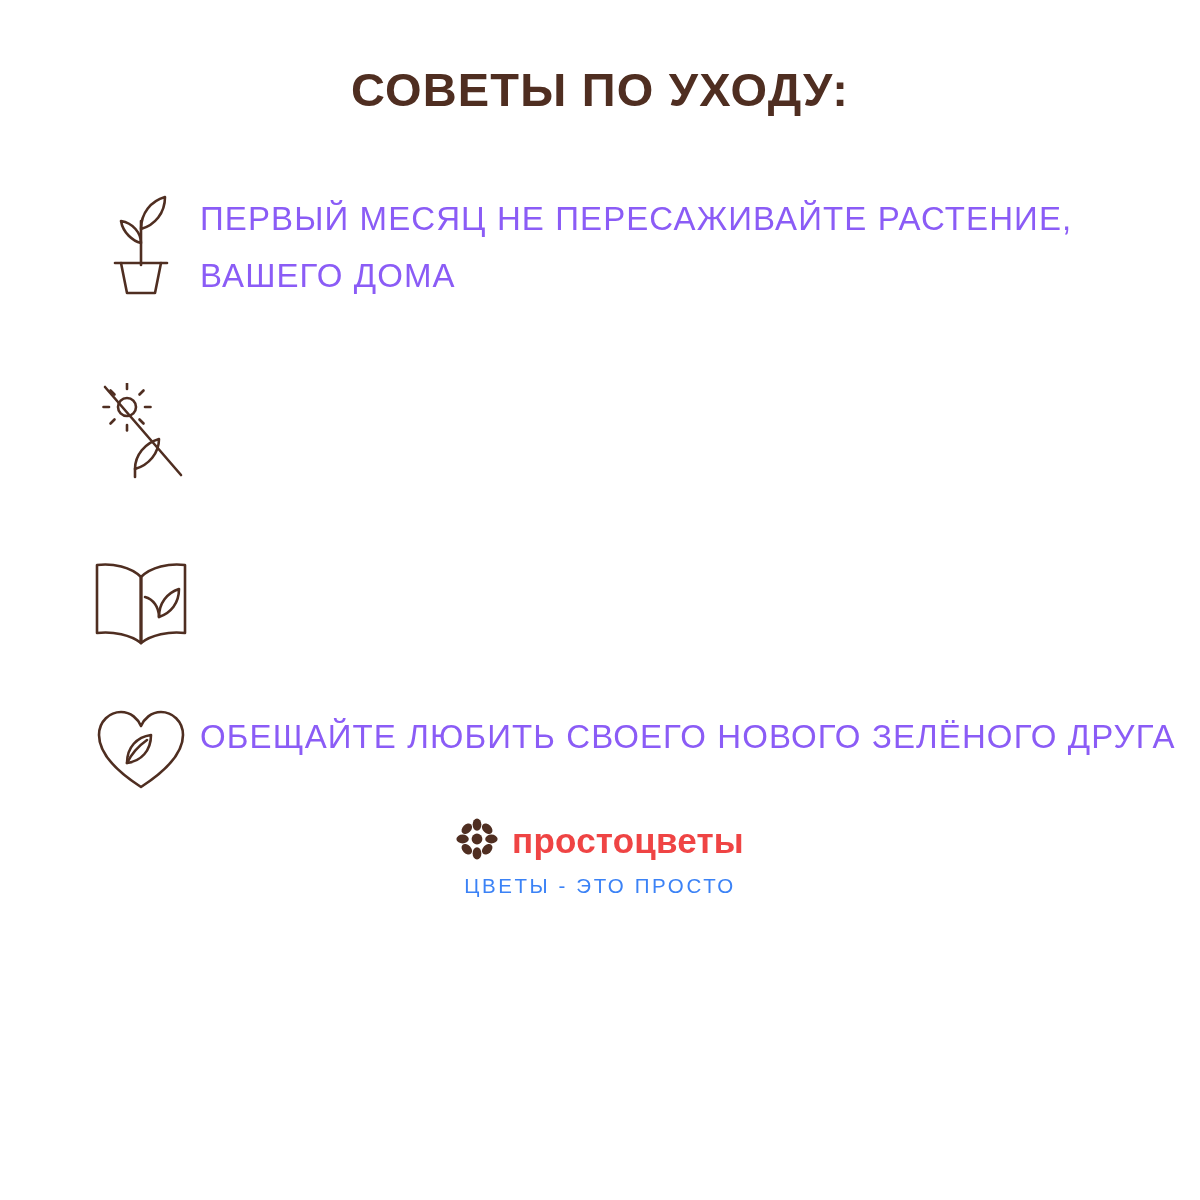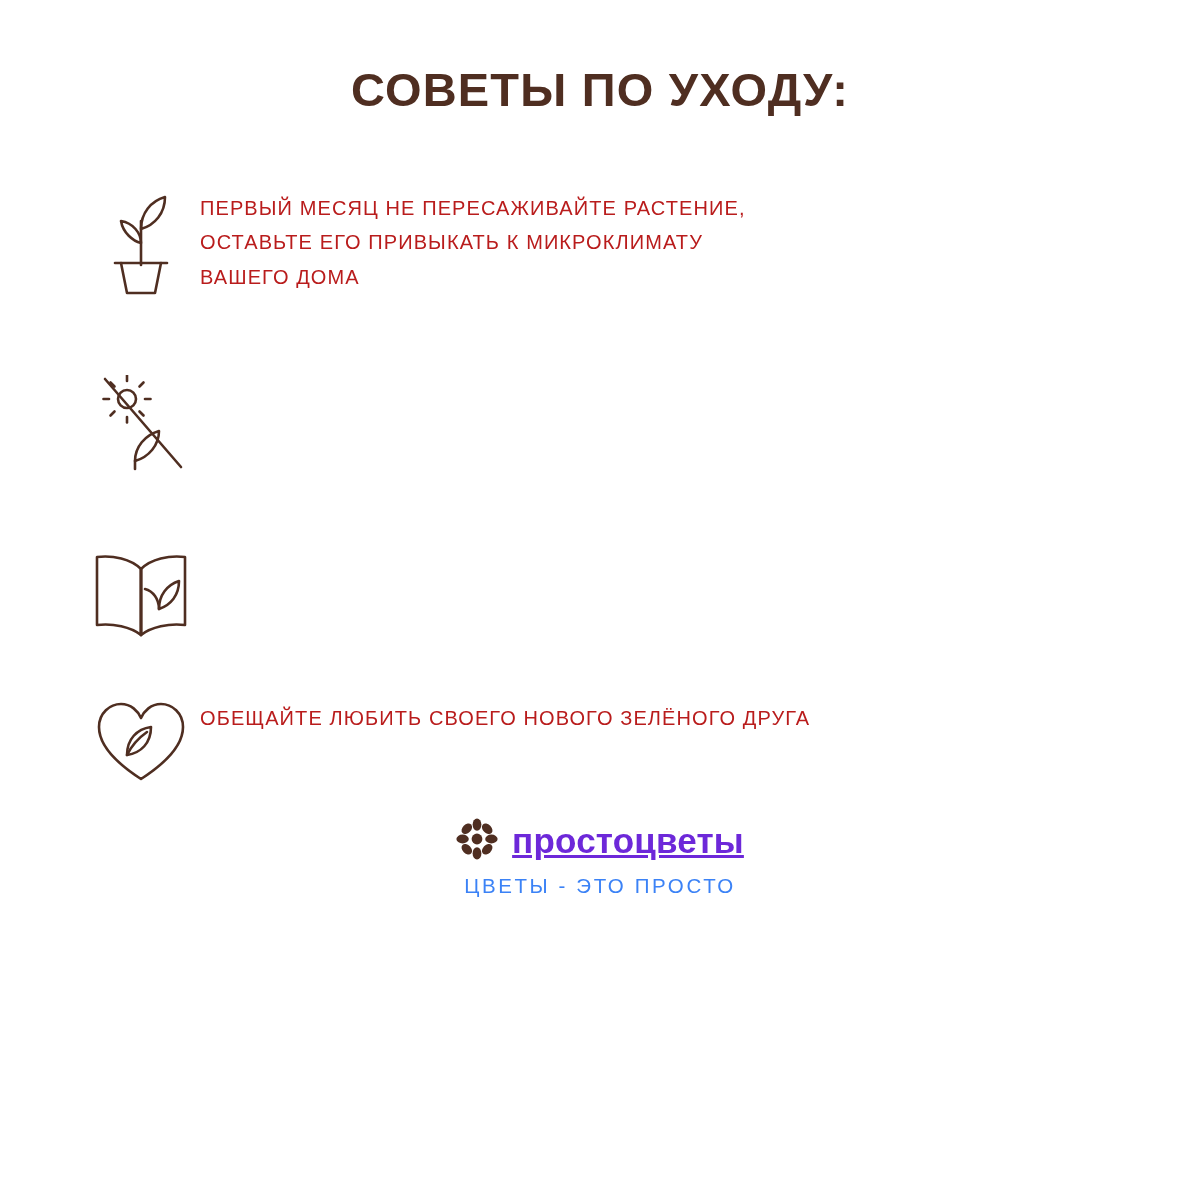--- a/index.html
+++ b/index.html
@@ -53,24 +53,24 @@
     justify-content: center;
     align-items: flex-start;
     padding-top: 2px;
   }
 
   .tip-icon svg {
     display: block;
   }
 
   .tip-text {
-    font-size: 20px;
+    font-size: 33px;
     line-height: 1.72;
     letter-spacing: 1.1px;
-    color: #b91c1c;
+    color: #8b5cf6;
     text-transform: uppercase;
     padding-top: 2px;
   }
 
   .tip-text .line {
     display: block;
     white-space: nowrap;
   }
 
   
@@ -94,23 +94,22 @@
   .brand-row {
     display: flex;
     align-items: center;
     justify-content: center;
     gap: 14px;
   }
 
   .brand-name {
     font-size: 35px;
     font-weight: bold;
-    color: #6d28d9;
+    color: #ef4444;
     letter-spacing: 0.2px;
-    text-decoration: underline;
   }
 
   .brand-tagline {
     margin-top: 10px;
     font-size: 20.5px;
     letter-spacing: 2.6px;
     color: #3b82f6;
     text-transform: uppercase;
   }
 </style>
@@ -128,21 +127,20 @@
         <svg width="88" height="106" viewBox="0 0 88 106" fill="none" stroke="#4f2e21" stroke-width="2.6" stroke-linecap="round" stroke-linejoin="round">
           <path d="M44 74 V30"></path>
           <path d="M44 38 C44 22, 54 10, 68 6 C68 22, 58 34, 44 38 Z"></path>
           <path d="M44 52 C36 50, 26 42, 24 30 C36 32, 44 42, 44 52 Z"></path>
           <path d="M18 72 H70"></path>
           <path d="M24 72 L30 102 H58 L64 72"></path>
         </svg>
       </div>
       <div class="tip-text">
         <span class="line">ПЕРВЫЙ МЕСЯЦ НЕ ПЕРЕСАЖИВАЙТЕ РАСТЕНИЕ,</span>
-        <span class="line">ОСТАВЬТЕ ЕГО ПРИВЫКАТЬ К МИКРОКЛИМАТУ</span>
         <span class="line">ВАШЕГО ДОМА</span>
       </div>
     </div>
 
     <div class="tip tip-2">
       <div class="tip-icon">
         <svg width="92" height="96" viewBox="0 0 92 96" fill="none" stroke="#4f2e21" stroke-width="2.6" stroke-linecap="round" stroke-linejoin="round">
           <circle cx="32" cy="24" r="9"></circle>
           <path d="M32 6 V0.5"></path>
           <path d="M32 42 V47.5"></path>

